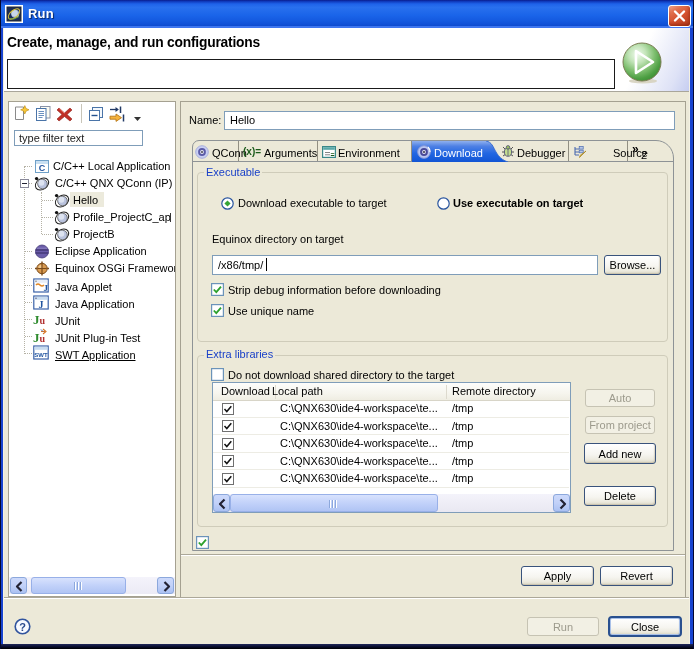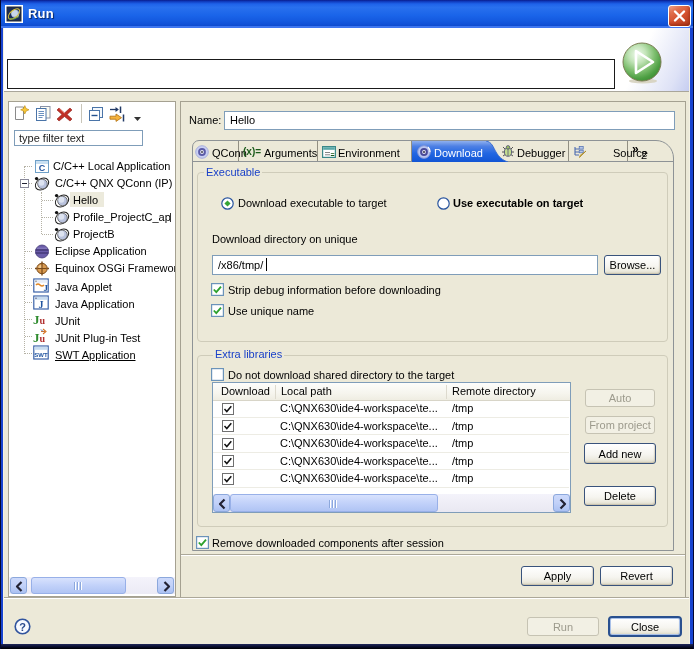--- a/index.html
+++ b/index.html
@@ -66,20 +66,21 @@
 
 <div class="abs" style="left:668px;top:5px;width:21px;height:20px;border:1px solid #fff;border-radius:3px;
  background:linear-gradient(150deg,#EFA48C 0%,#E0704E 25%,#D4512E 55%,#C04424 80%,#AC3A1E 100%);box-shadow:inset -1px -2px 3px rgba(130,25,0,.5);">
 <svg width="21" height="20" viewBox="0 0 21 20">
         <path d="M6,5.5 L15,14.5 M15,5.5 L6,14.5" stroke="#fff" stroke-width="2.4" stroke-linecap="round"></path>
       </svg>
 </div>
 
 <div class="abs" id="hdr"></div>
 <div class="abs" id="hdr-grad"></div>
+<div class="abs" id="hdr-title">Create, manage, and run configurations</div>
 <div class="abs" id="msgbox"></div>
 
 <div class="abs" style="left:621px;top:42px;width:42px;height:42px;">
 <svg width="42" height="42" viewBox="0 0 42 42">
 <defs>
 <radialGradient id="orb" cx="38%" cy="30%" r="75%">
 <stop offset="0%" stop-color="#EFFAEC"></stop>
             <stop offset="30%" stop-color="#C2E4B8"></stop>
 <stop offset="60%" stop-color="#7FBF70"></stop>
             <stop offset="85%" stop-color="#4C9E42"></stop>
@@ -350,52 +351,52 @@
 <svg width="13" height="13" viewBox="0 0 13 13">
 <circle cx="6.5" cy="6.5" r="5.7" fill="#fff" stroke="#28549E" stroke-width="1.2"></circle>
 <path d="M6.5,3.4 L9.6,6.5 L6.5,9.6 L3.4,6.5 Z" fill="#35A435"></path>
 </svg></div>
 <div class="lbl" style="left:238px;top:197px;text-align:right;">Download executable to target</div>
 <div class="abs" style="left:437px;top:197px;width:13px;height:13px;">
 <svg width="13" height="13" viewBox="0 0 13 13">
 <circle cx="6.5" cy="6.5" r="5.7" fill="#fff" stroke="#28549E" stroke-width="1.2"></circle>
 </svg></div>
 <div class="lbl" style="left:453px;top:197px;font-weight:bold;">Use executable on target</div>
-<div class="lbl" style="left:212px;top:233px;">Download directory on unique</div>
+<div class="lbl" style="left:212px;top:233px;">Equinox directory on target</div>
 <div class="field" style="left:212px;top:255px;width:386px;height:20px;"></div>
 <div class="lbl" style="left:218px;top:259px;">/x86/tmp/</div>
 <div class="abs" style="left:266px;top:258px;width:1px;height:13px;background:#000;"></div>
 <div class="btn" style="left:604px;top:255px;width:57px;height:20px;line-height:19px;">Browse...</div>
 <div class="abs xcb" style="left:211px;top:283px;">
 <svg width="13" height="13" viewBox="0 0 13 13">
 <rect x="0.6" y="0.6" width="11.8" height="11.8" fill="#fff" stroke="#6B93B9" stroke-width="1.2"></rect>
 <path d="M2.8,6.5 L5.3,9.2 L10,3.6" fill="none" stroke="#2DA12D" stroke-width="1.8"></path>
 </svg></div>
 <div class="lbl" style="left:228px;top:284px;">Strip debug information before downloading</div>
 <div class="abs xcb" style="left:211px;top:304px;">
 <svg width="13" height="13" viewBox="0 0 13 13">
 <rect x="0.6" y="0.6" width="11.8" height="11.8" fill="#fff" stroke="#6B93B9" stroke-width="1.2"></rect>
 <path d="M2.8,6.5 L5.3,9.2 L10,3.6" fill="none" stroke="#2DA12D" stroke-width="1.8"></path>
 </svg></div>
 <div class="lbl" style="left:228px;top:305px;">Use unique name</div>
 
 <div class="gbox" style="left:197px;top:355px;width:471px;height:172px;"></div>
-<div class="glabel" style="left:213px;top:348px;text-align:center;">Extra libraries</div>
+<div class="glabel" style="left:204px;top:348px;text-align:center;">Extra libraries</div>
 <div class="abs xcb" style="left:211px;top:368px;">
 <svg width="13" height="13" viewBox="0 0 13 13">
 <rect x="0.6" y="0.6" width="11.8" height="11.8" fill="#fff" stroke="#6B93B9" stroke-width="1.2"></rect>
 </svg></div>
 <div class="lbl" style="left:228px;top:369px;">Do not download shared directory to the target</div>
 
 <div class="abs" style="left:212px;top:382px;width:359px;height:131px;background:#fff;border:1px solid #7F9DB9;box-sizing:border-box;"></div>
 <div class="abs" style="left:213px;top:383px;width:357px;height:17px;background:linear-gradient(180deg,#FDFDFB 0%,#F6F5EE 60%,#EFEDE2 100%);border-bottom:1px solid #D8D5C8;"></div>
 <div class="abs" style="left:275px;top:385px;width:1px;height:14px;background:#DDDACE;"></div>
 <div class="abs" style="left:446px;top:385px;width:1px;height:14px;background:#DDDACE;"></div>
 <div class="lbl" style="left:221px;top:385px;">Download</div>
-<div class="lbl" style="left:281px;top:385px;">Local path</div>
+<div class="lbl" style="left:272px;top:385px;">Local path</div>
 <div class="lbl" style="left:452px;top:385px;">Remote directory</div>
 
 <div class="abs" style="left:213px;top:416.5px;width:356px;height:1px;background:#EDECE4;"></div>
 <div class="abs" style="left:222px;top:402.5px;width:12px;height:12px;">
 <svg width="12" height="12" viewBox="0 0 12 12">
 <rect x="0.5" y="0.5" width="11" height="11" fill="#fff" stroke="#707070" stroke-width="1"></rect>
 <path d="M2.5,6 L4.8,8.5 L9.3,3.2" fill="none" stroke="#111" stroke-width="1.5"></path>
 </svg></div>
 <div class="lbl" style="left:280px;top:402.0px;">C:\QNX630\ide4-workspace\te...</div>
 <div class="lbl" style="left:452px;top:402.0px;">/tmp</div>
@@ -448,21 +449,20 @@
 <div class="btn-dis" style="left:585px;top:389px;width:70px;height:18px;line-height:17px;">Auto</div>
 <div class="btn-dis" style="left:585px;top:416px;width:70px;height:18px;line-height:17px;">From project</div>
 <div class="btn" style="left:584px;top:443px;width:72px;height:21px;line-height:20px;">Add new</div>
 <div class="btn" style="left:584px;top:486px;width:72px;height:20px;line-height:19px;">Delete</div>
 
 <div class="abs xcb" style="left:196px;top:536px;">
 <svg width="13" height="13" viewBox="0 0 13 13">
 <rect x="0.6" y="0.6" width="11.8" height="11.8" fill="#fff" stroke="#6B93B9" stroke-width="1.2"></rect>
 <path d="M2.8,6.5 L5.3,9.2 L10,3.6" fill="none" stroke="#2DA12D" stroke-width="1.8"></path>
 </svg></div>
-<div class="lbl" style="left:212px;top:537px;">Remove downloaded components after session</div>
 
 <div class="abs" style="left:181px;top:554px;width:504px;height:1px;background:#ACA899;"></div>
 <div class="abs" style="left:181px;top:555px;width:504px;height:1px;background:#FFFFFF;"></div>
 <div class="btn" style="left:521px;top:566px;width:73px;height:20px;line-height:19px;">Apply</div>
 <div class="btn" style="left:600px;top:566px;width:73px;height:20px;line-height:19px;text-align:center;">Revert</div>
 
 <div class="abs" style="left:3px;top:597px;width:688px;height:1px;background:#ACA899;"></div>
 <div class="abs" style="left:3px;top:598px;width:688px;height:1px;background:#FFFFFF;"></div>
 <div class="abs" style="left:14px;top:618px;width:17px;height:17px;">
 <svg width="17" height="17" viewBox="0 0 17 17">

